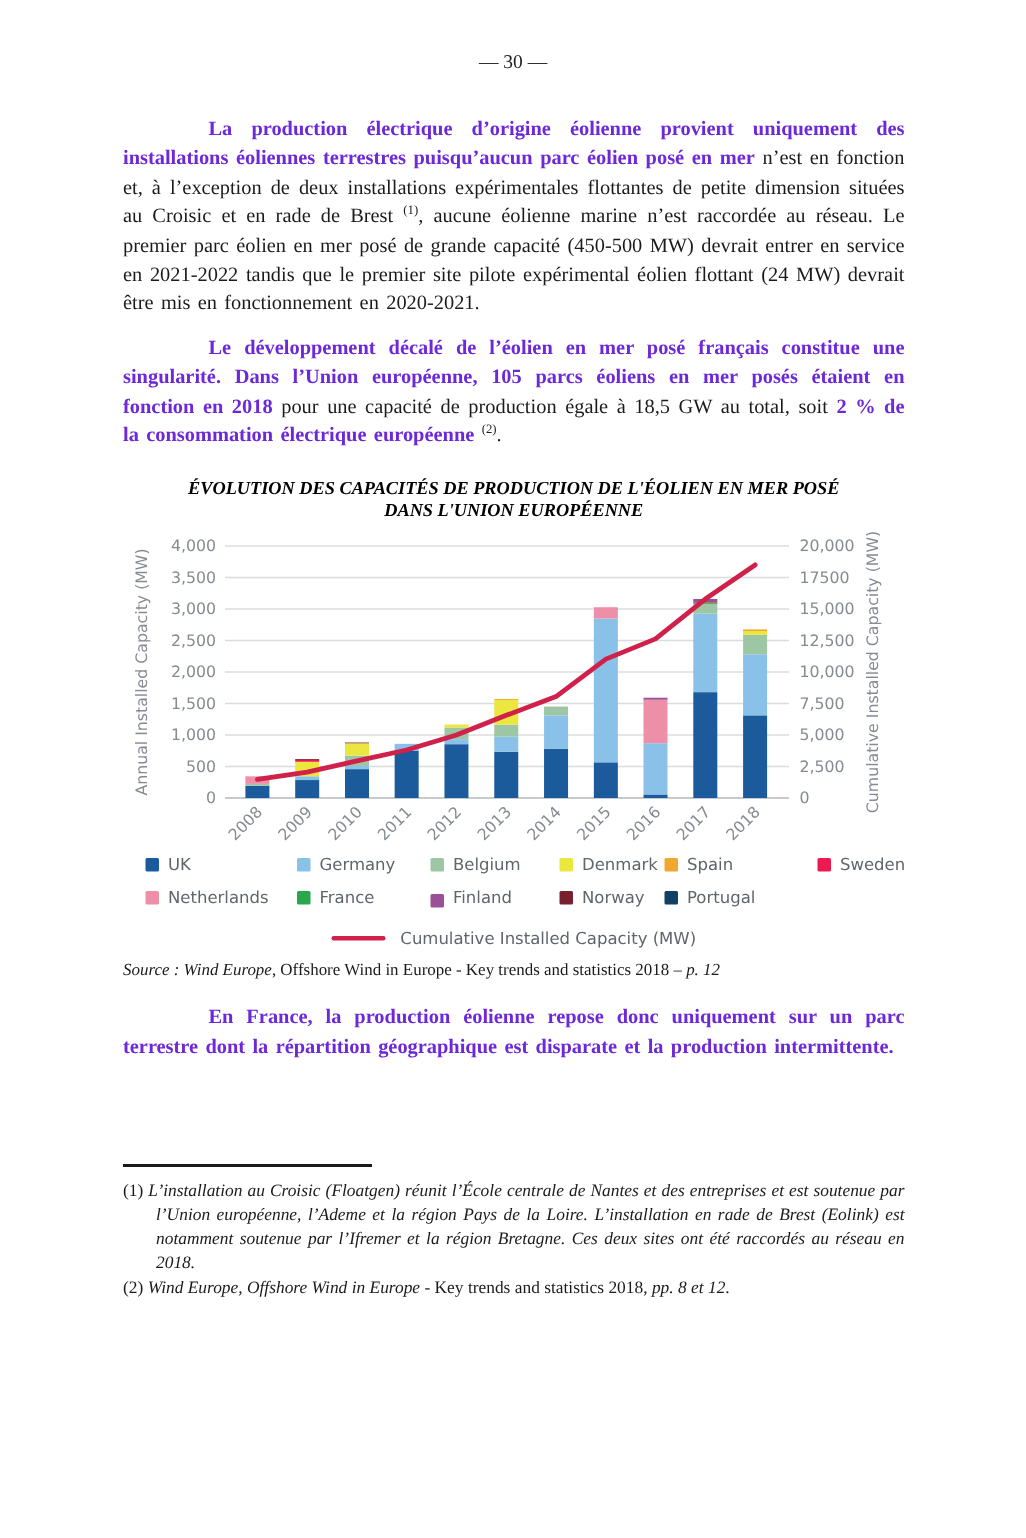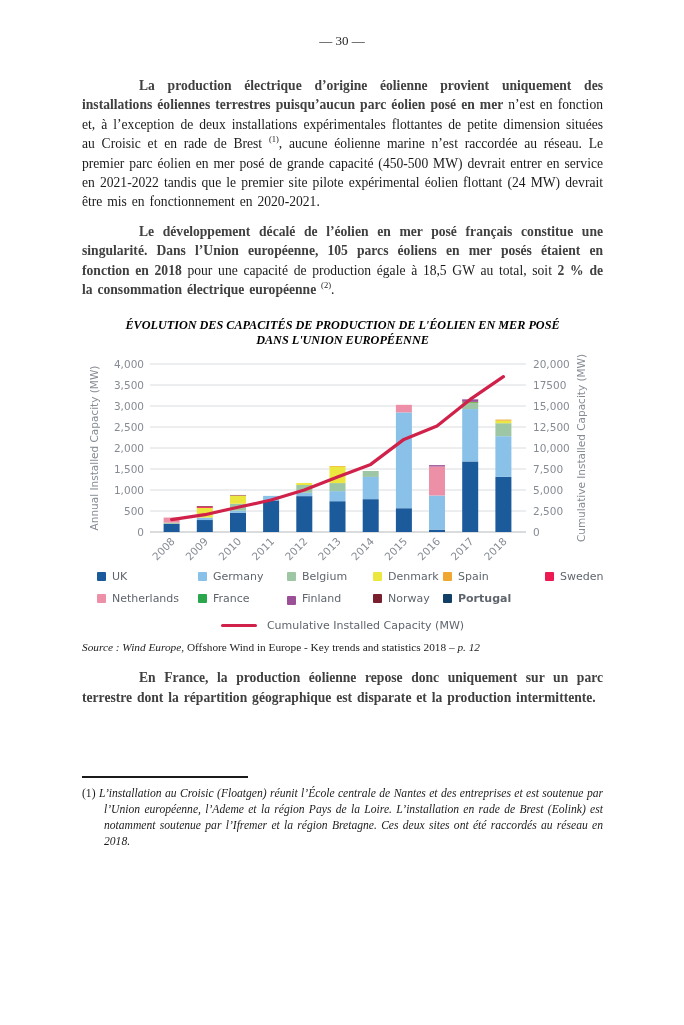--- a/index.html
+++ b/index.html
@@ -6,21 +6,21 @@
   .page{
     width:684px;height:1025px;background:#ffffff;color:#1b1b1b;
     font-family:"Liberation Serif", serif;position:relative;overflow:hidden;
   }
   .pagenum{padding-top:33px;text-align:center;font-size:13px;color:#222;}
   .content{margin:0 81px 0 82px;}
   .body-par{
     margin:0;text-align:justify;font-size:13.6px;line-height:19.4px;
     text-indent:57px;word-spacing:1.5px;
   }
-  .body-par b{color:#404040;}
+  .body-par b{color:#6d28d9;}
   #p1{margin-top:27px;}
   #p2{margin-top:10px;}
   #p3{margin-top:15px;}
   sup{font-size:8.5px;line-height:0;}
   .chart-title{
     margin-top:19px;text-align:center;font-weight:bold;font-size:12.2px;
     line-height:15px;color:#000;font-style:italic;
   }
   .chart-wrap{margin-top:4px;font-family:"DejaVu Sans", sans-serif;}
   .chart-svg-holder{width:521px;height:212px;}
@@ -178,34 +178,35 @@
               <span class="legend-label">France</span>
             </div>
             <div class="legend-item" style="left: 205px; align-items: flex-end;">
               <span class="legend-swatch" style="background: rgb(154, 79, 151);"></span>
               <span class="legend-label">Finland</span>
             </div>
             <div class="legend-item" style="left: 291px;">
               <span class="legend-swatch" style="background: rgb(122, 31, 46);"></span>
               <span class="legend-label">Norway</span>
             </div>
-            <div class="legend-item" style="left: 361px; font-weight: bold;">
+            <div class="legend-item" style="left: 361px;">
               <span class="legend-swatch" style="background: rgb(18, 63, 102);"></span>
               <span class="legend-label">Portugal</span>
             </div>
           </div>
         </div>
       <div class="line-legend">
         <span class="line-swatch" id="line-swatch" style="background: rgb(208, 33, 74);"></span>
         <span class="line-legend-label">Cumulative Installed Capacity (MW)</span>
       </div>
     </div>
 
     <div class="source-note"><i>Source : Wind Europe</i><span>, Offshore Wind in Europe - Key trends and statistics 2018 – </span><i>p. 12</i></div>
 
     <p class="body-par" id="p3"><b>En France, la production éolienne repose donc uniquement sur un parc terrestre dont la répartition géographique est disparate et la production intermittente.</b></p>
 
     <hr class="foot-rule">
     <div class="footnotes">
       <p class="fn"><span>(1) </span><i>L’installation au Croisic (Floatgen) réunit l’École centrale de Nantes et des entreprises et est soutenue par l’Union européenne, l’Ademe et la région Pays de la Loire. L’installation en rade de Brest (Eolink) est notamment soutenue par l’Ifremer et la région Bretagne. Ces deux sites ont été raccordés au réseau en 2018.</i></p>
+      <p class="fn"><span>(2)  </span><i>Wind Europe, Offshore Wind in Europe</i><span> - Key trends and statistics 2018, </span><i>pp. 8 et 12</i><span>.</span></p>
     </div>
   </div>
 </div>
 
 </body></html>

